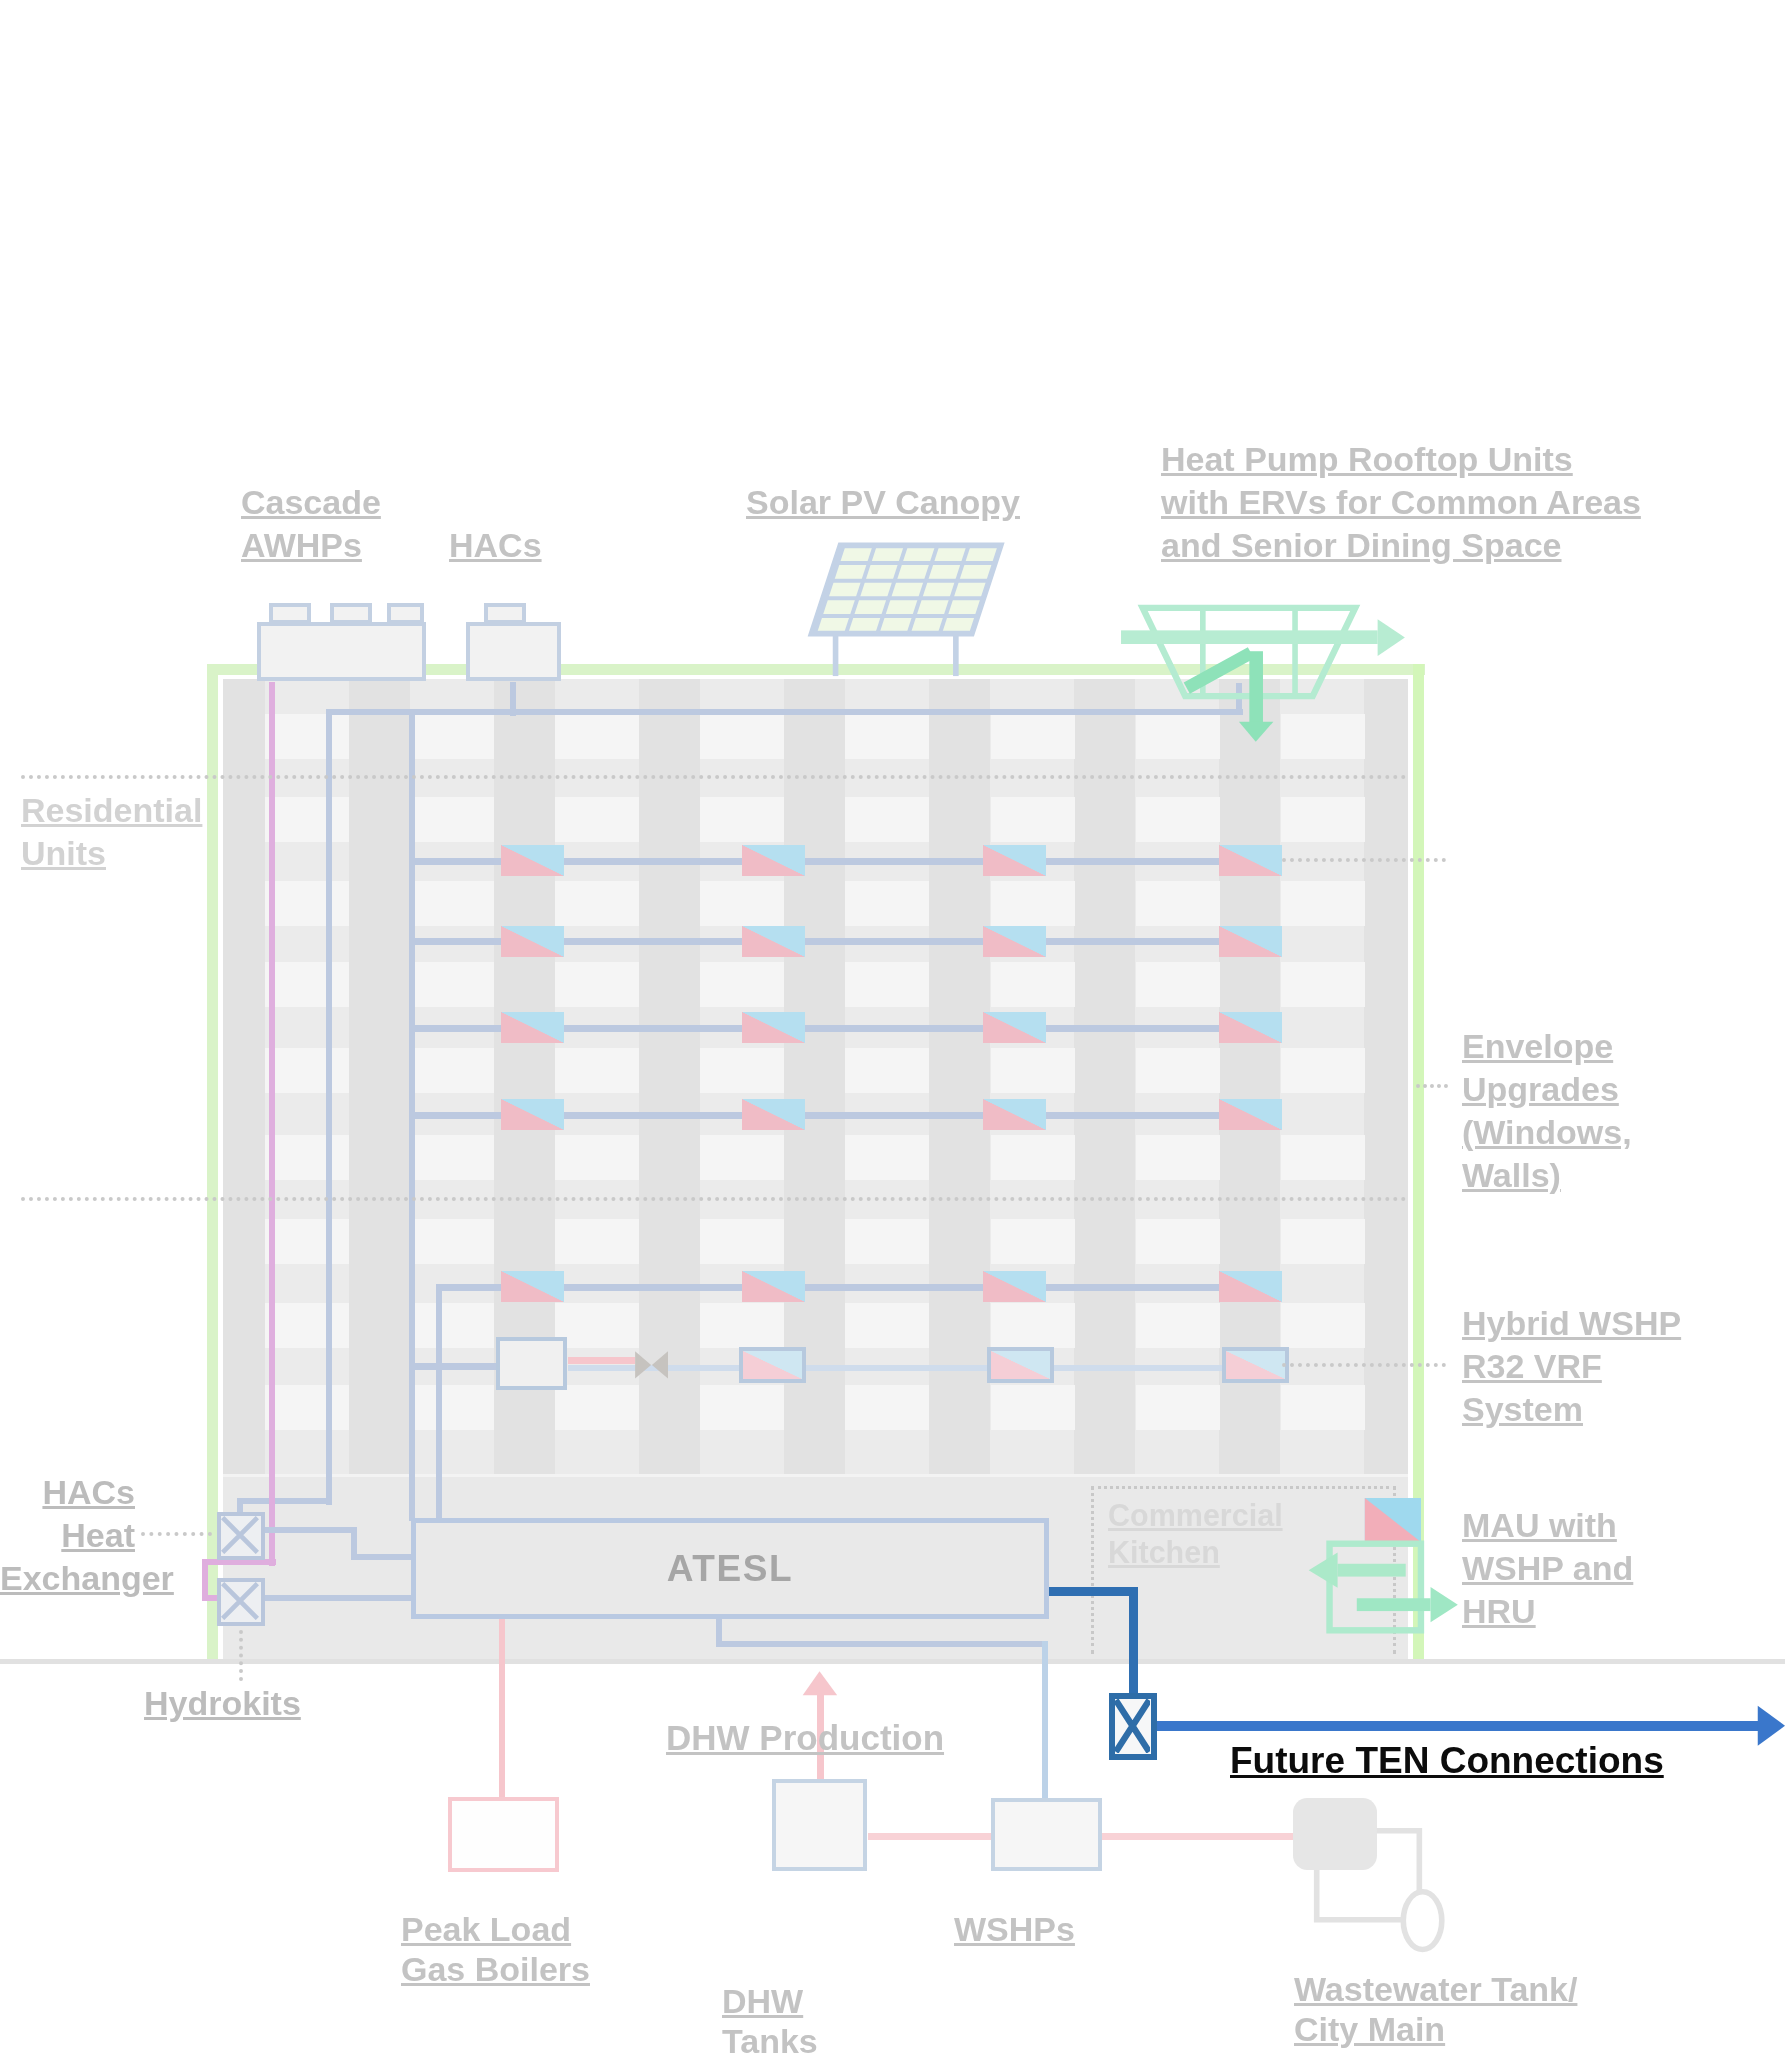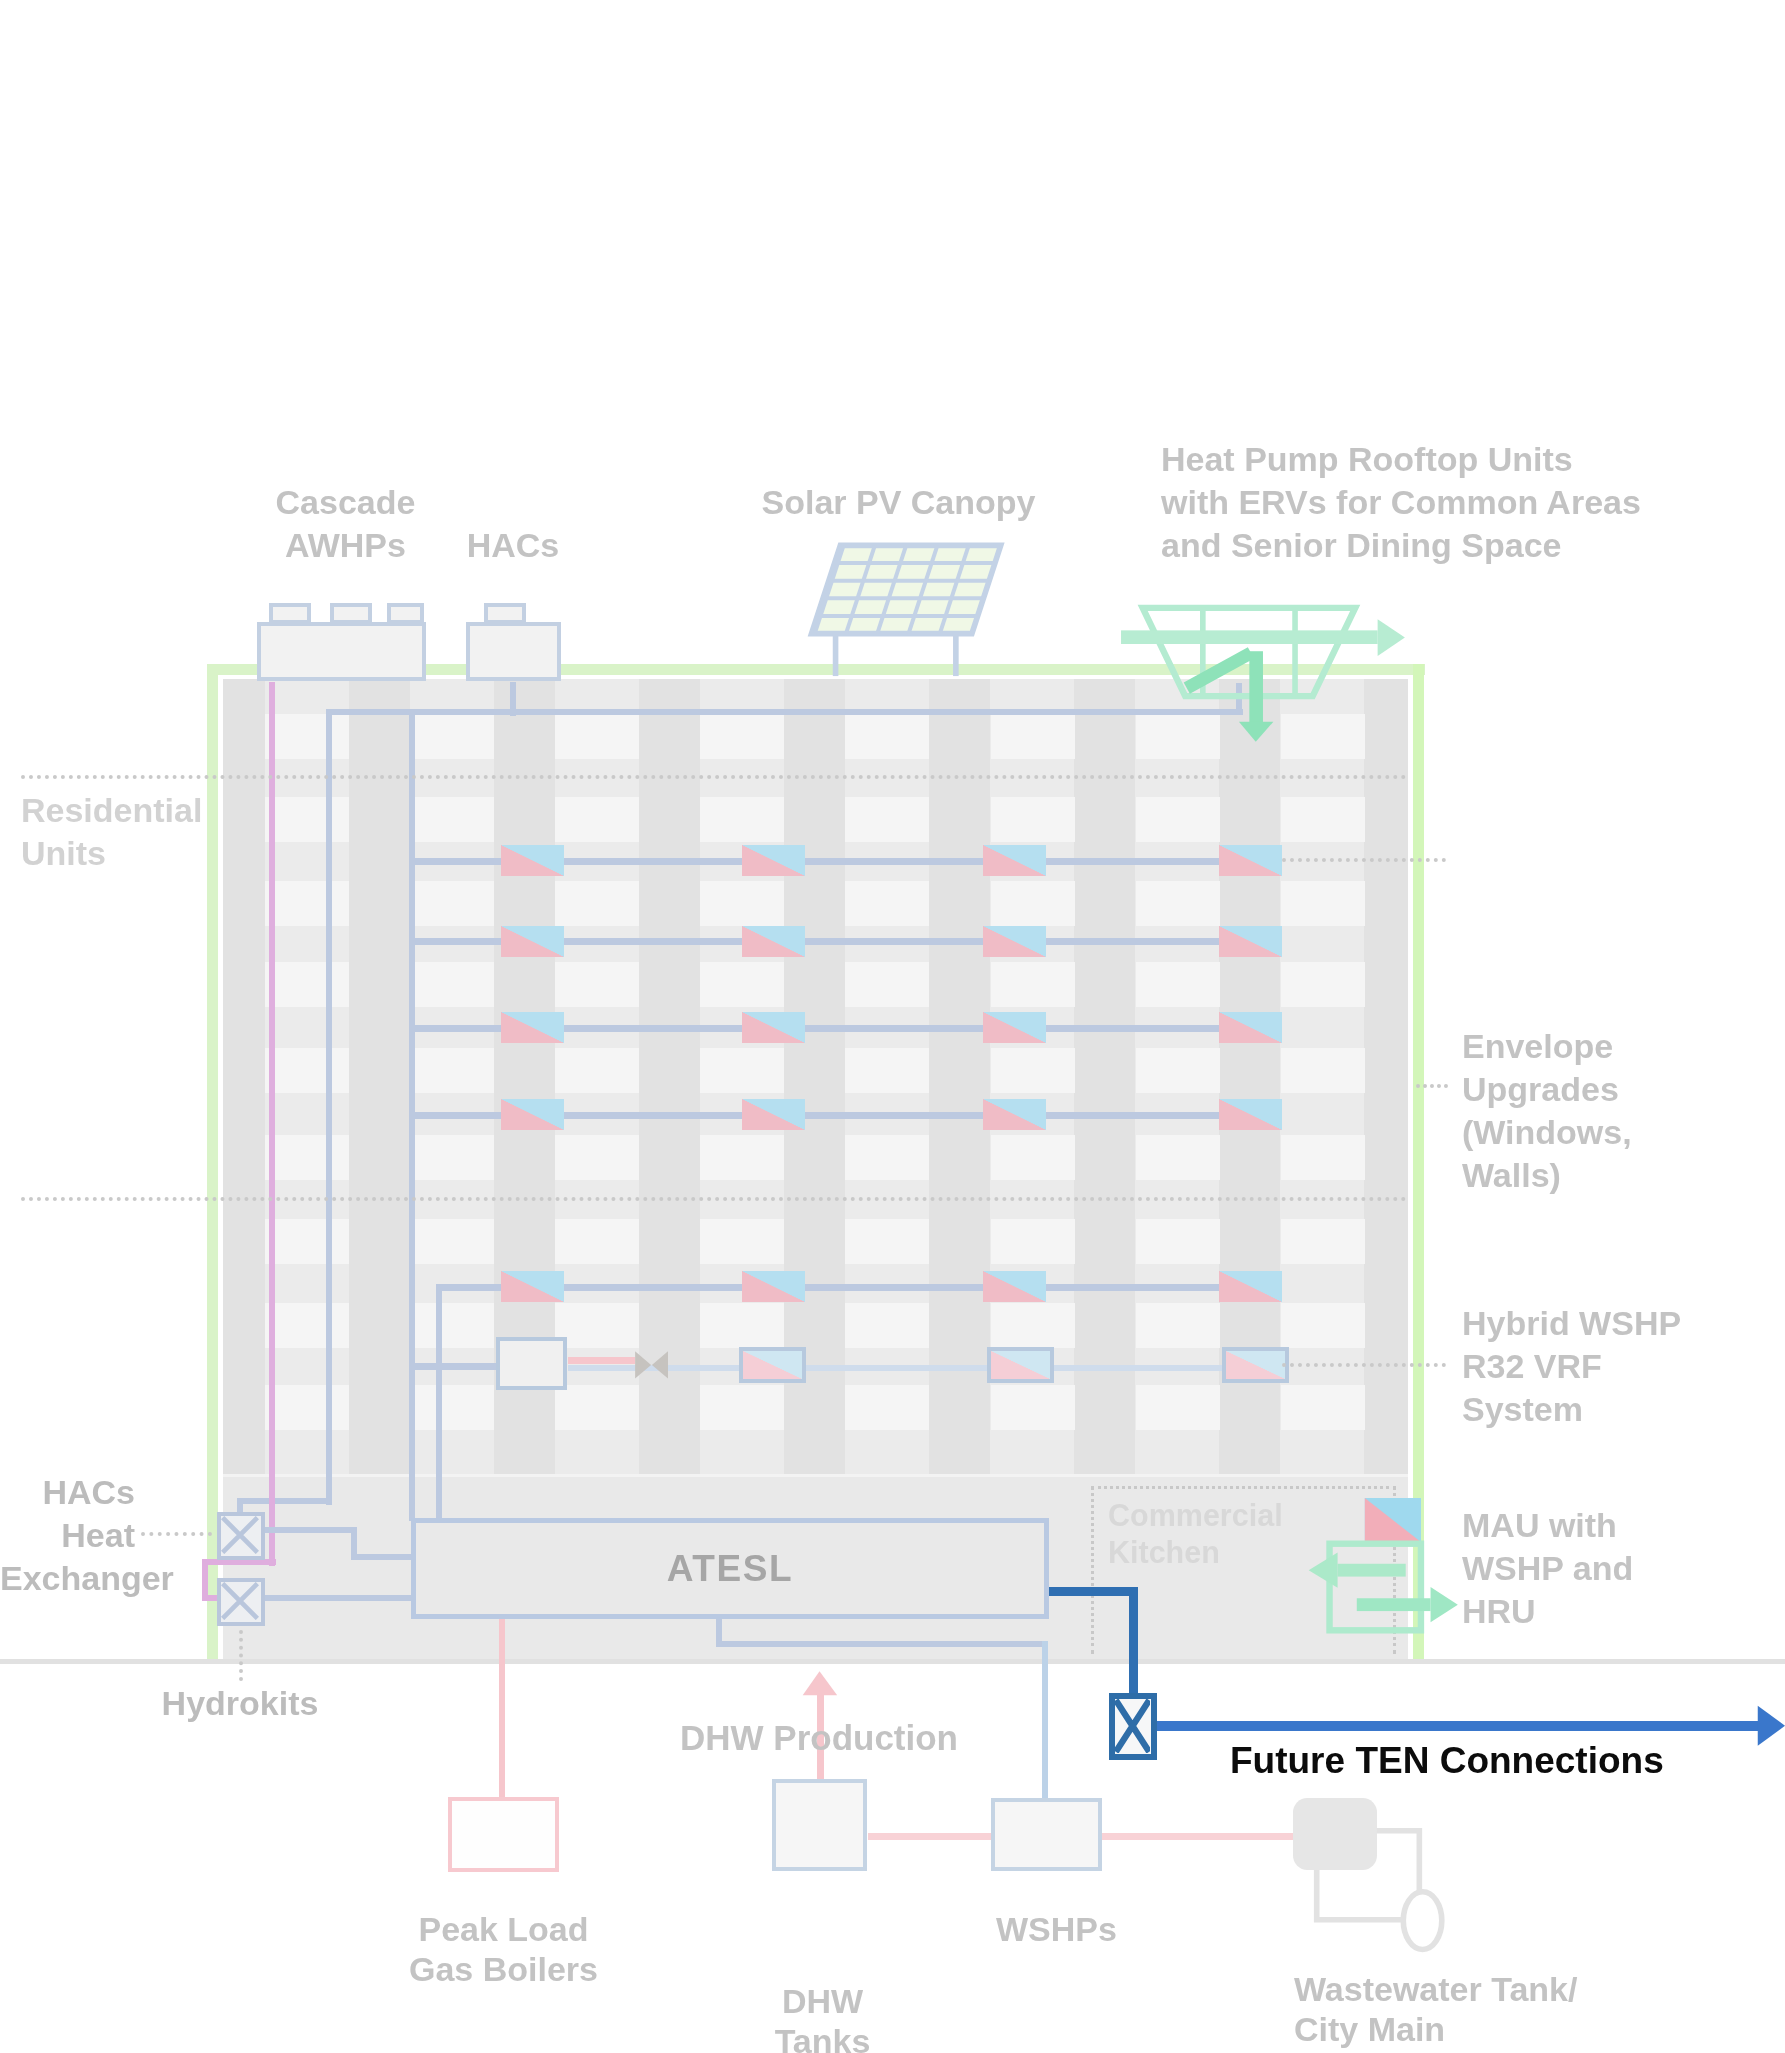--- a/index.html
+++ b/index.html
@@ -1,22 +1,22 @@
 <!DOCTYPE html>
 <html style="font-size:13px"><head>
 <meta charset="utf-8">
 <style>
   html,body{margin:0;padding:0;background:#fff;}
   #stage{position:relative;width:1785px;height:2053px;background:#fff;overflow:hidden;
          font-family:"Liberation Sans", sans-serif;}
   .abs{position:absolute;}
   .lbl{position:absolute;white-space:pre-line;font-weight:700;color:#c3c3c3;
-       font-size:34px;line-height:43px;}
+       font-size:34px;line-height:43px;text-decoration:underline;}
   .lbl.light{color:#d2d2d2;}
-  .lbl.center{text-align:center;}
+  .lbl.center{}
   .lbl.right{text-align:right;}
   #title-box{left:0;top:0;width:906px;height:117px;background:#ececec;
              display:flex;align-items:center;}
   #title-text{margin-left:51px;font-size:35px;font-weight:700;color:#141414;}
   #building{left:223px;top:679px;width:1185px;height:981px;
     background-image:repeating-linear-gradient(90deg,#e2e2e2 0 61px,#ebebeb 61px 145px);
     background-position:-19px 0;background-color:#ebebeb;}
   .env{position:absolute;background:#d9f3c8;}
   .pipe{position:absolute;}
   .xbox{position:absolute;width:48px;height:48px;border:4.8px solid #b9c6dc;

